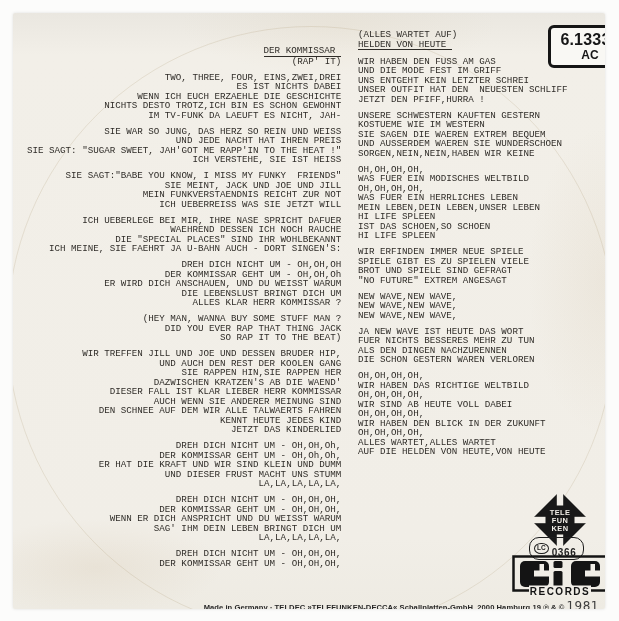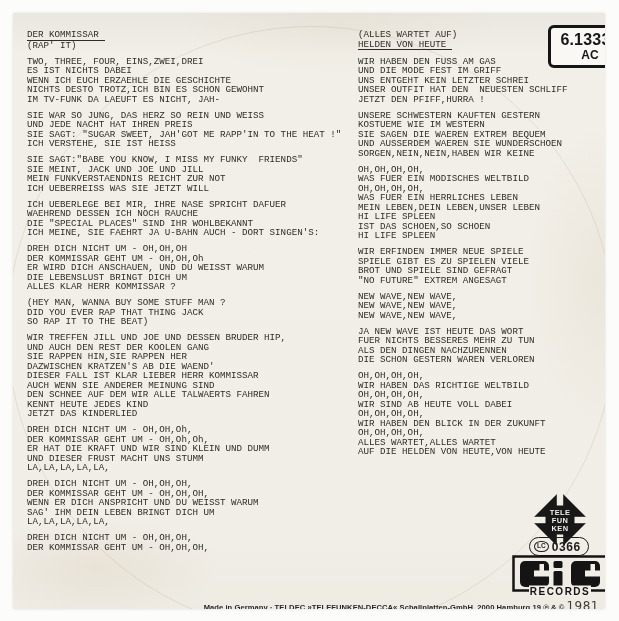--- a/index.html
+++ b/index.html
@@ -21,21 +21,21 @@
   .ring{
     position:absolute;left:-6px;top:13px;width:606px;height:606px;border-radius:50%;
     border:1.6px solid rgba(170,148,112,0.20);
   }
   
   .col{
     position:absolute;
     font-family:"Liberation Mono","DejaVu Sans Mono",monospace;
     font-size:9.2px;line-height:9.5px;color:#2f2c28;
   }
-  .col-left{left:14px;top:17px;}
+  .col-left{left:14px;top:33px;text-align:right;}
   .col-right{left:345px;top:17px;}
   .head{margin-bottom:6.5px;}
   .title{display:inline-block;border-bottom:1px solid #2f2c28;padding-right:6px;}
   .stanza{margin-bottom:6.5px;}
   .line{white-space:pre;min-height:9.5px;}
   
   .catalog{
     position:absolute;left:535px;top:12px;width:78px;
     border:3px solid #151515;border-radius:6px;background:#f9f8f4;
     text-align:center;padding:3px 0 2px;
@@ -47,21 +47,21 @@
   .tf{position:absolute;left:517px;top:477px;}
   .tftext{fill:#f1eee7;font-family:"Liberation Sans",sans-serif;font-weight:bold;font-size:7.4px;letter-spacing:0.4px;}
   
   .lc{
     position:absolute;left:516px;top:524px;
     display:inline-flex;align-items:center;gap:3px;
     border:1.5px solid #1d1d1d;border-radius:10px;padding:1.5px 7px 1.5px 4px;
     font-weight:bold;color:#1d1d1d;
   }
   .lc-label{border:1.5px solid #1d1d1d;border-radius:50%;font-size:6.5px;padding:1.5px 2px;line-height:1;}
-  .lc-num{font-size:12px;letter-spacing:0.6px;}
+  .lc-num{font-size:10px;letter-spacing:0.6px;margin-top:7px;}
   
   .gig{position:absolute;left:499px;top:542px;}
   .gigrec{fill:#141414;font-family:"Liberation Sans",sans-serif;font-weight:bold;font-size:10px;letter-spacing:1.5px;}
   
   .footer{
     position:absolute;top:586px;right:6px;white-space:nowrap;
     font-size:7.6px;font-weight:bold;color:#282828;letter-spacing:0.05px;
   }
   .footer .year{
     font-family:"DejaVu Sans",sans-serif;font-size:12px;font-weight:400;

